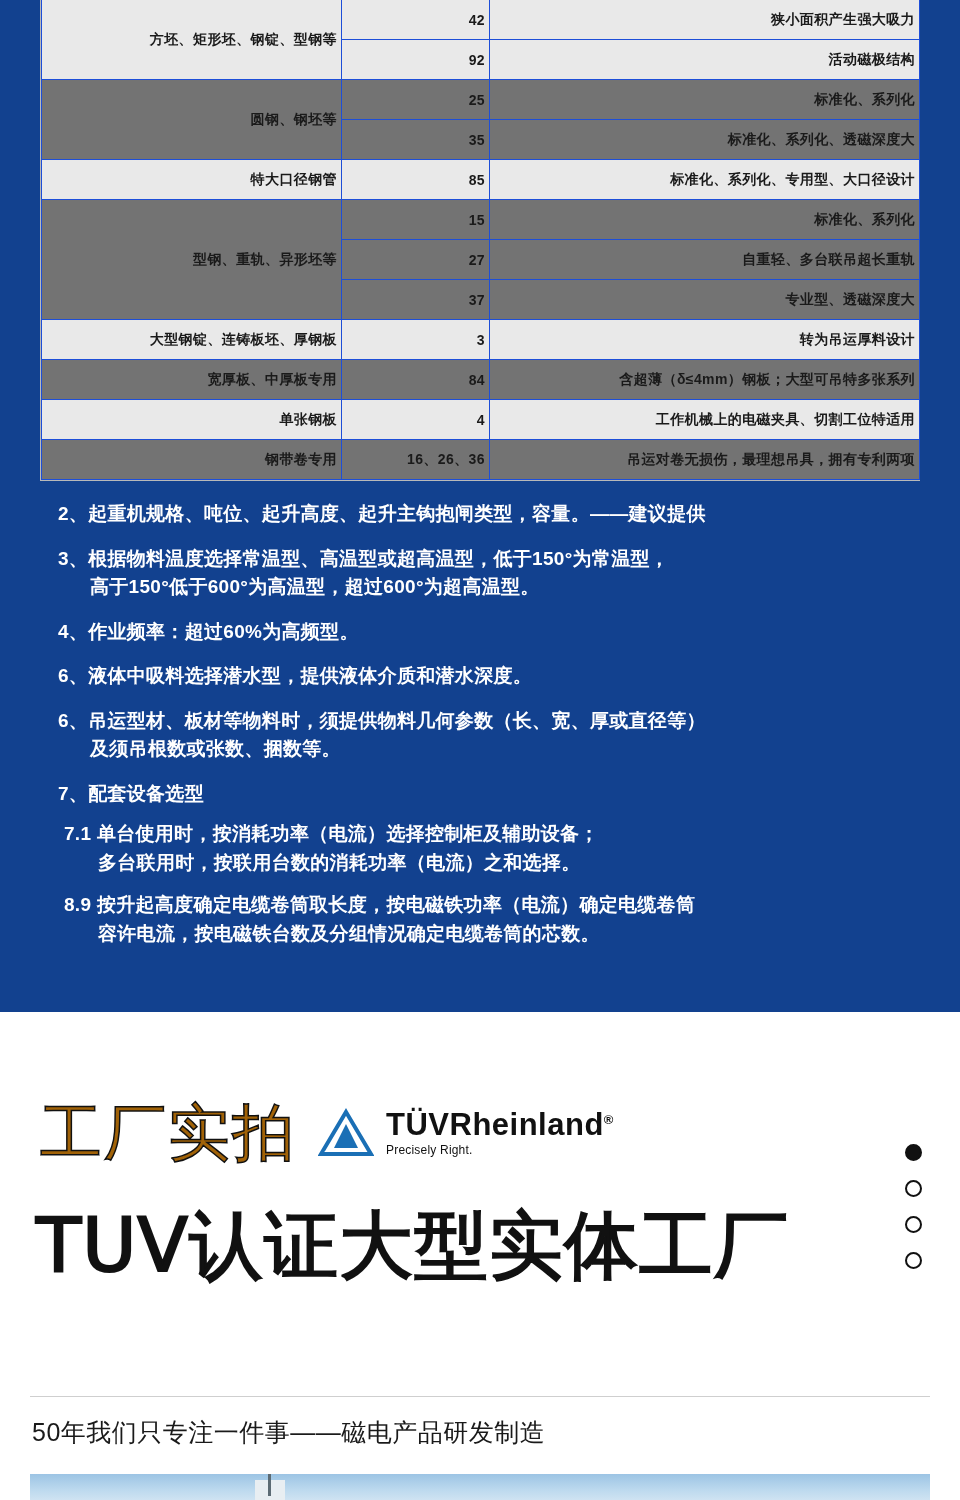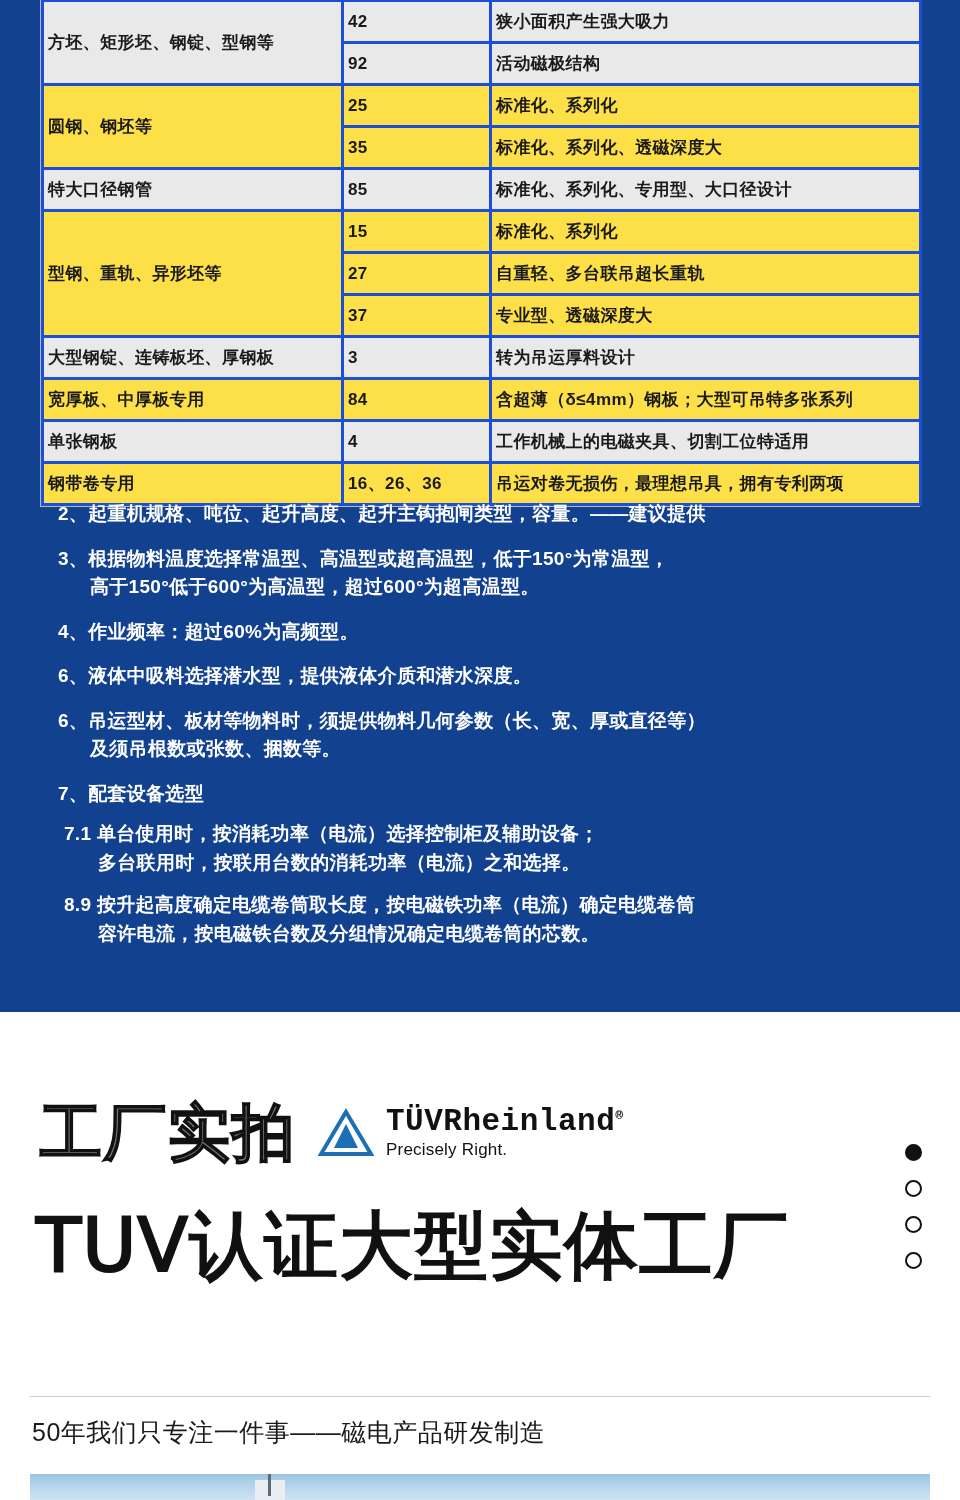--- a/index.html
+++ b/index.html
@@ -37,35 +37,35 @@
     background: #ffffff;
     border: 1px solid #b9b9b9;
     box-sizing: border-box;
   }
   table.spec {
     border-collapse: collapse;
     width: 100%;
     table-layout: fixed;
   }
   table.spec td {
-    border: 3px solid #1d4ed8;
-    text-align: left;
+    border: 1px solid #1d4ed8;
+    text-align: right;
     vertical-align: middle;
-    font-size: 17px;
+    font-size: 14px;
     color: #1a1a1a;
     padding: 0 4px;
     height: 39px;
     font-weight: bold;
     letter-spacing: 0.4px;
   }
   table.spec tr.shade td {
     background: #e9e9e9;
   }
   table.spec tr.plain td {
-    background: #fde047;
+    background: #737373;
   }
   .col-a { width: 300px; }
   .col-b { width: 148px; }
   .col-c { width: 430px; }
 
   
   .notes {
     position: absolute;
     left: 0;
     top: 492px;
@@ -105,23 +105,23 @@
 
   .headline-row {
     position: absolute;
     left: 40px;
     top: 90px;
     display: flex;
     align-items: center;
   }
   .headline-cn {
     font-size: 62px;
-    font-weight: bold;
+    font-weight: normal;
     letter-spacing: 2px;
-    color: #737373;
+    color: #a16207;
     font-family: "DejaVu Sans", "Liberation Sans", sans-serif;
     line-height: 1;
     text-align: center;
     -webkit-text-stroke: 1.5px #111;
   }
 
   .tuv-logo {
     display: flex;
     align-items: center;
     margin-left: 22px;
@@ -131,28 +131,28 @@
     height: 50px;
     margin-right: 12px;
     flex: none;
   }
   .tuv-text .tuv-name {
     font-size: 31px;
     font-weight: bold;
     color: #111;
     line-height: 1.05;
     letter-spacing: 0.5px;
-    font-family: Liberation Mono, monospace;
+    font-family: Liberation Sans, sans-serif;
   }
   .tuv-text .tuv-name sup {
     font-size: 13px;
     vertical-align: super;
   }
   .tuv-text .tuv-tag {
-    font-size: 17px;
+    font-size: 12px;
     color: #111;
     letter-spacing: 0.2px;
     font-family: "Liberation Sans", sans-serif;
     margin-top: 2px;
   }
 
   .headline-big {
     position: absolute;
     left: 36px;
     top: 196px;

